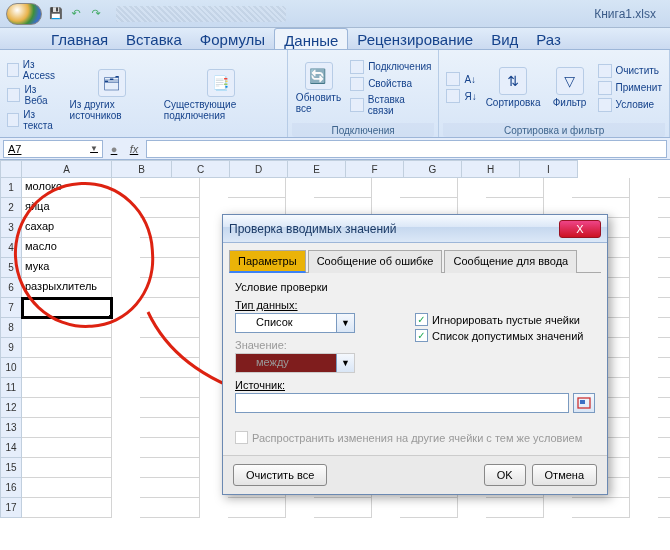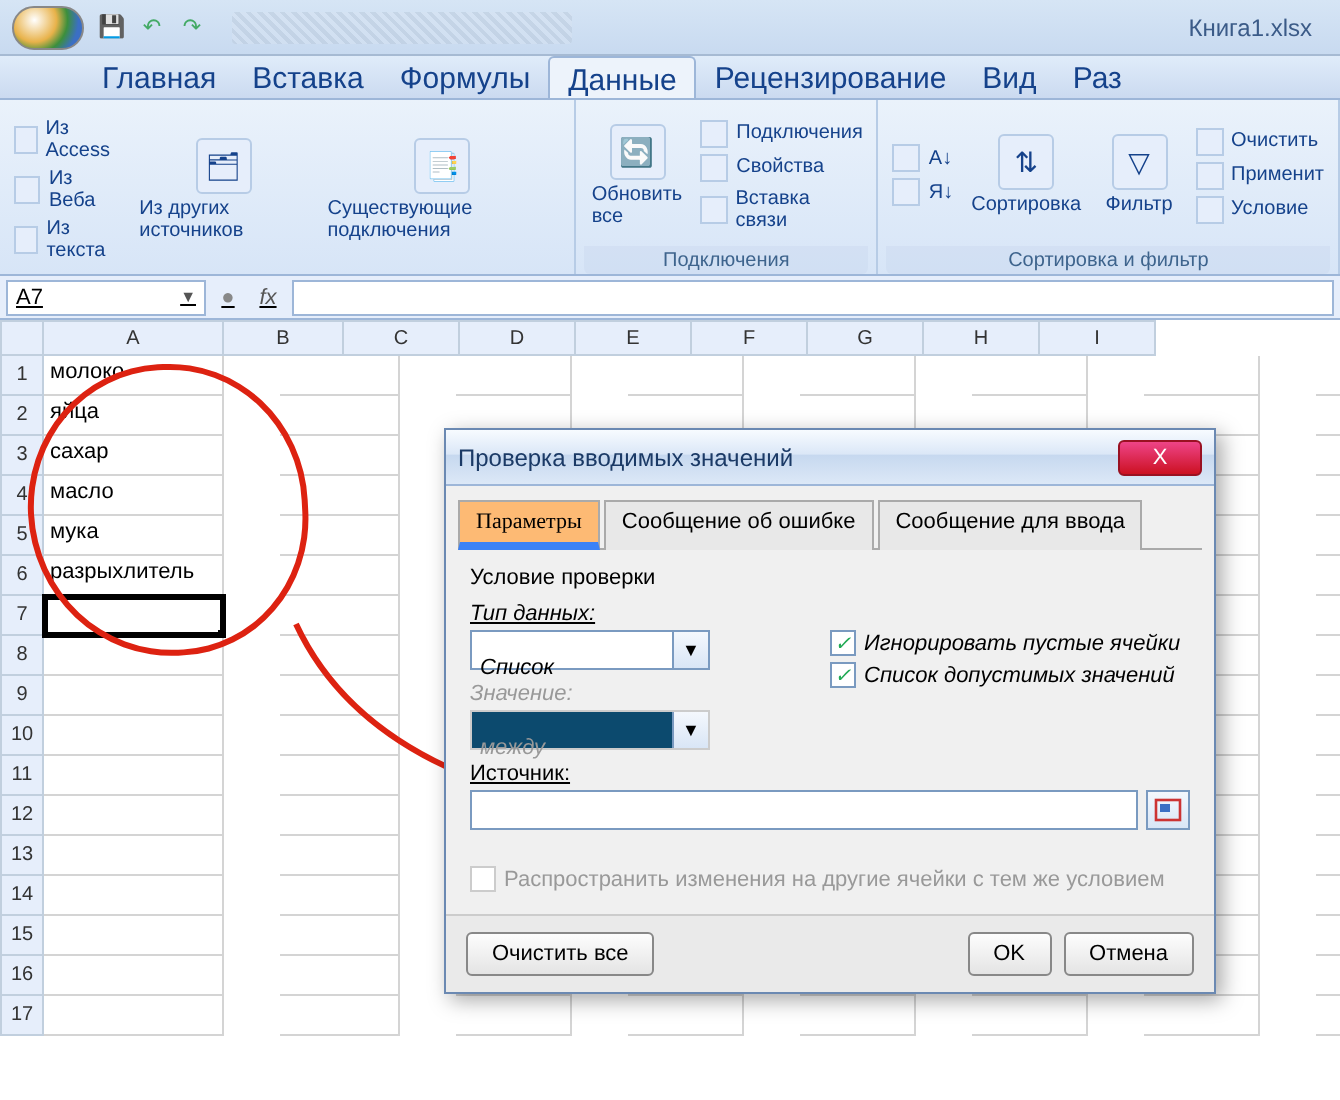--- a/index.html
+++ b/index.html
@@ -55,32 +55,32 @@
 .red-arrow1 { position:absolute; left:298px; top:276px; pointer-events:none; }
 .red-arrow1 svg { overflow:visible; }
 .red-arrow-long { position:absolute; left:140px; top:310px; pointer-events:none; }
 
 
 .dialog { position:absolute; left:222px; top:214px; width:386px; background:#f0f0f0; border:1px solid #6b89b2; box-shadow:3px 3px 10px rgba(0,0,0,.35); }
 .dlg-title { height:28px; background:linear-gradient(#f7fbff,#dbe7f7 45%,#c6d8ef 46%,#dce8f7); display:flex; align-items:center; padding:0 6px; color:#1b3a66; font-size:12px; border-bottom:1px solid #9db6d8; }
 .dlg-close { margin-left:auto; width:42px; height:18px; background:linear-gradient(#e48,#c12); border:1px solid #912; border-radius:3px; color:#fff; text-align:center; font-size:11px; line-height:16px; }
 .dlg-tabs { display:flex; margin:6px 6px 0; border-bottom:1px solid #aaa; }
 .dlg-tab { padding:4px 8px; font-size:11px; background:#e8e8e8; border:1px solid #aaa; border-bottom:none; margin-right:2px; position:relative; top:1px; }
-.dlg-tab.active { background:#fdba74; border-bottom:4px solid #3b82f6;font-family:Liberation Serif, serif; }
+.dlg-tab.active { background:#eab308; border-bottom:2px solid #3b82f6; }
 .dlg-body { padding:8px 12px; font-size:11px; }
 .section-title { margin-bottom:6px; }
-.row-f { display:flex; align-items:flex-start; margin-bottom:6px;font-style:italic; }
+.row-f { display:flex; align-items:flex-start; margin-bottom:6px; }
 .col-f { flex:1; }
 .lbl { display:block; margin-bottom:2px; }
 .lbl.underlined { text-decoration:underline; }
 .lbl.disabled { color:#999; }
 .select { display:flex; width:120px; height:20px; border:1px solid #7a9ac0; background:#fff; }
-.select span { flex:1; padding:2px 4px;margin-top:10px; }
+.select span { flex:1; padding:2px 20px; }
 .select .btn { width:18px; background:linear-gradient(#f4f8fd,#d9e6f6); border-left:1px solid #7a9ac0; text-align:center; font-size:9px; line-height:18px; }
-.select.disabled { border-color:#ccc; background:#0c4a6e; }
+.select.disabled { border-color:#ccc; background:#7f1d1d; }
 .select.disabled span { color:#999; }
 .chk { display:flex; align-items:center; gap:4px; margin-bottom:3px; }
 .chk .box { width:13px; height:13px; border:1px solid #7a9ac0; background:#fff; display:flex; align-items:center; justify-content:center; font-size:10px; color:#2a5; }
 .chk.disabled .box { border-color:#ccc; }
 .chk.disabled span { color:#999; }
 .src { display:flex; gap:4px; }
 .src input { flex:1; height:20px; border:1px solid #7a9ac0; padding:0 4px; }
 .src .pick { width:22px; height:20px; border:1px solid #7a9ac0; background:linear-gradient(#f4f8fd,#d9e6f6); display:flex; align-items:center; justify-content:center; }
 .src .pick svg { width:14px; height:12px; }
 .dlg-foot { display:flex; gap:6px; padding:8px 10px; border-top:1px solid #ccc; background:#eaeaea; }

